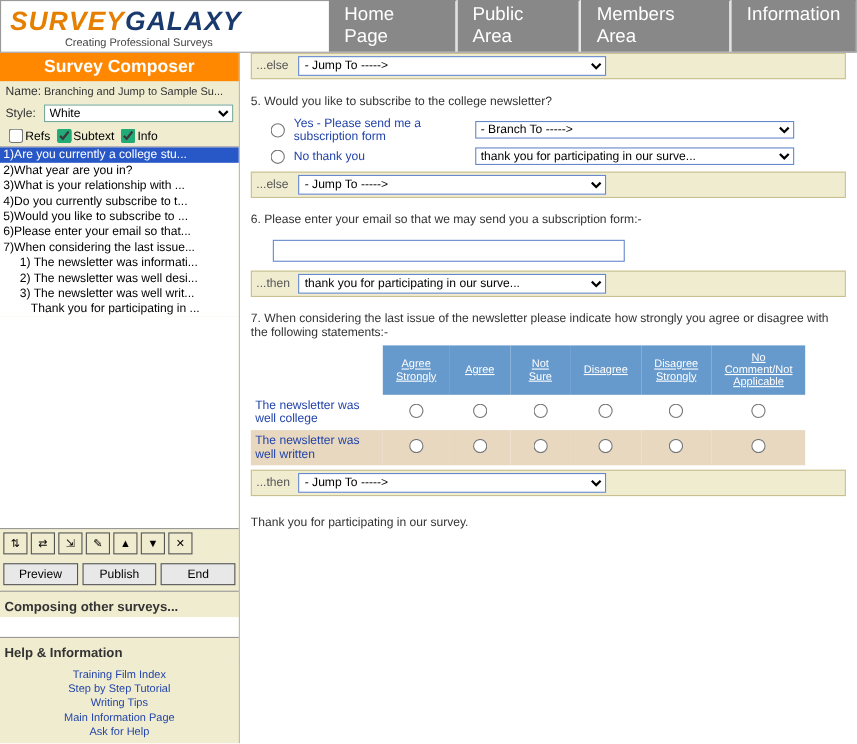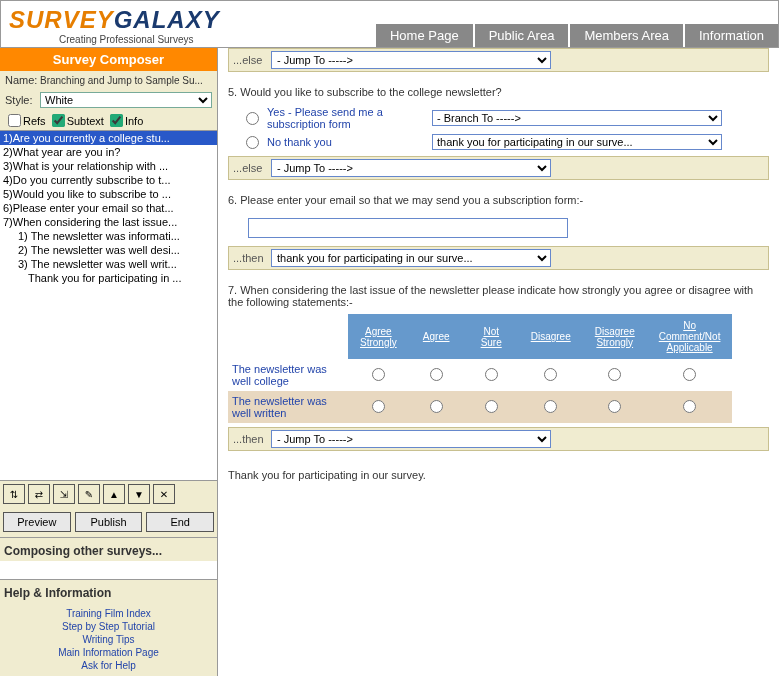--- a/index.html
+++ b/index.html
@@ -5,25 +5,25 @@
 * { box-sizing: border-box; margin: 0; padding: 0; }
 body { font-family: Arial, sans-serif; font-size: 11px; background: #fff; }
 .container { width: 779px; height: 676px; display: flex; flex-direction: column; overflow: hidden; }
 .header { background: #fff; border: 1px solid #999; display: flex; align-items: flex-end; height: 48px; padding-left: 8px; }
 .logo { display: flex; flex-direction: column; flex: 0 0 290px; }
 .logo-text { font-size: 24px; font-weight: bold; font-style: italic; letter-spacing: 1px; }
 .logo-text .orange { color: #e67e00; }
 .logo-text .navy { color: #1a3a6e; }
 .logo-sub { font-size: 10px; color: #444; padding-left: 50px; padding-bottom: 2px; }
 .nav { display: flex; gap: 1px; margin-left: auto; margin-bottom: 0; }
-.nav-item { background: #888; color: #fff; padding: 4px 14px; font-size: 13px; border-left: 1px solid #fff; cursor: pointer; }
+.nav-item { background: #888; color: #fff; padding: 4px 14px; font-size: 17px; border-left: 1px solid #fff; cursor: pointer; }
 .nav-item:first-child { border-left: none; }
 .main { display: flex; flex: 1; overflow: hidden; }
 .sidebar { width: 218px; background: #f0ecd0; display: flex; flex-direction: column; border-right: 1px solid #999; }
-.composer-title { background: #ff8800; color: #fff; text-align: center; padding: 4px; font-weight: bold; font-size: 13px; }
+.composer-title { background: #ff8800; color: #fff; text-align: center; padding: 4px; font-weight: bold; font-size: 16px; }
 .meta { padding: 3px 5px; background: #f0ecd0; display: flex; align-items: center; font-size: 11px; }
 .meta label { width: 35px; color: #333; }
 .meta .val { flex: 1; font-size: 10px; color: #333; white-space: nowrap; overflow: hidden; }
 .meta select { flex: 1; font-size: 11px; border: 1px solid #7a9; background: #fff; }
 .checks { padding: 3px 8px; background: #f0ecd0; display: flex; gap: 6px; align-items: center; font-size: 11px; }
 .checks label { display: flex; align-items: center; gap: 2px; }
 .checks input { accent-color: #2a7; }
 .qlist { background: #fff; flex: 0 0 auto; border-top: 1px solid #999; }
 .qitem { padding: 1px 3px; font-size: 11px; white-space: nowrap; overflow: hidden; cursor: pointer; }
 .qitem.sel { background: #2858c8; color: #fff; }

